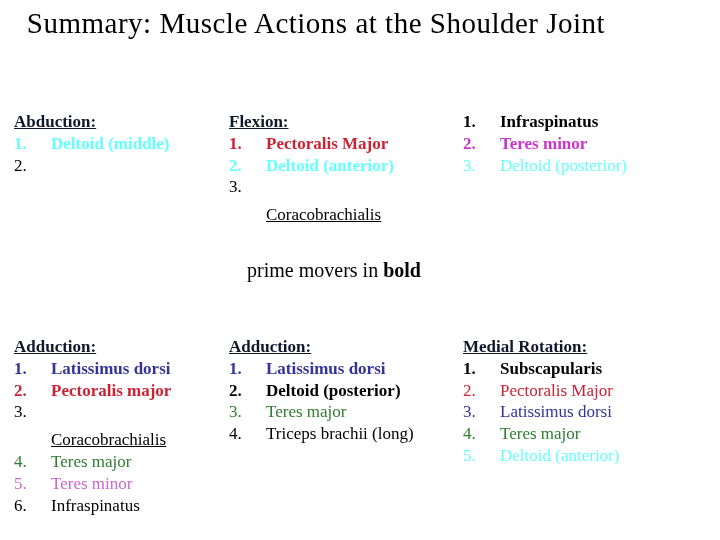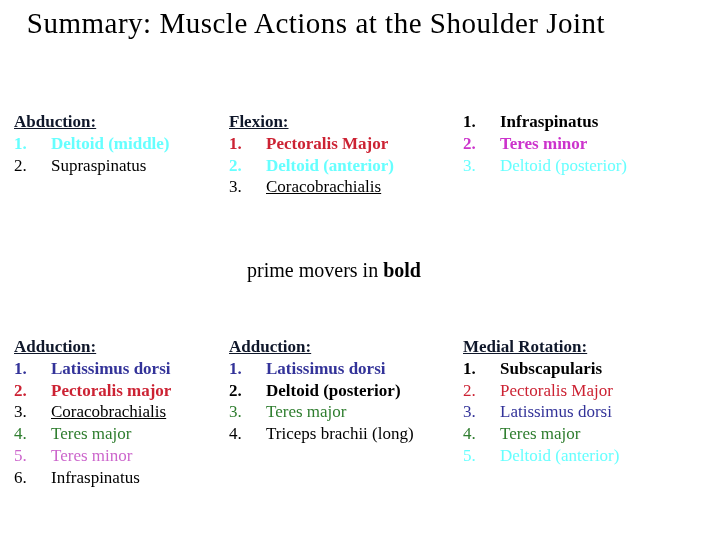--- a/index.html
+++ b/index.html
@@ -43,21 +43,21 @@
     font-weight: bold;
     text-decoration: underline;
     color: #0f172a;
   }
   .row { display: flex; }
   .num {
     flex: 0 0 37px;
     width: 37px;
   }
   .bold { font-weight: bold; }
-  .underline { text-decoration: underline; }
+  .underline { text-decoration: underline; margin-top: 28px; }
   .note {
     position: absolute;
     top: 259px;
     left: 0;
     width: 668px;
     text-align: center;
     font-size: 20px;
   }
 </style>
 </head>
@@ -67,21 +67,20 @@
   <h1 class="title">Summary: Muscle Actions at the Shoulder Joint</h1>
 
   <div class="section sec-0">
       <div class="heading">Abduction:</div>
       <div class="row bold" style="color: rgb(102, 255, 255);">
         <span class="num">1.</span>
         <span class="txt">Deltoid (middle)</span>
       </div>
       <div class="row" style="color: rgb(0, 0, 0);">
         <span class="num">2.</span>
-        <span class="txt">Supraspinatus</span>
       </div>
     </div>
   <div class="section sec-1">
       <div class="heading">Flexion:</div>
       <div class="row bold" style="color: rgb(204, 34, 51);">
         <span class="num">1.</span>
         <span class="txt">Pectoralis Major</span>
       </div>
       <div class="row bold" style="color: rgb(102, 255, 255);">
         <span class="num">2.</span>

